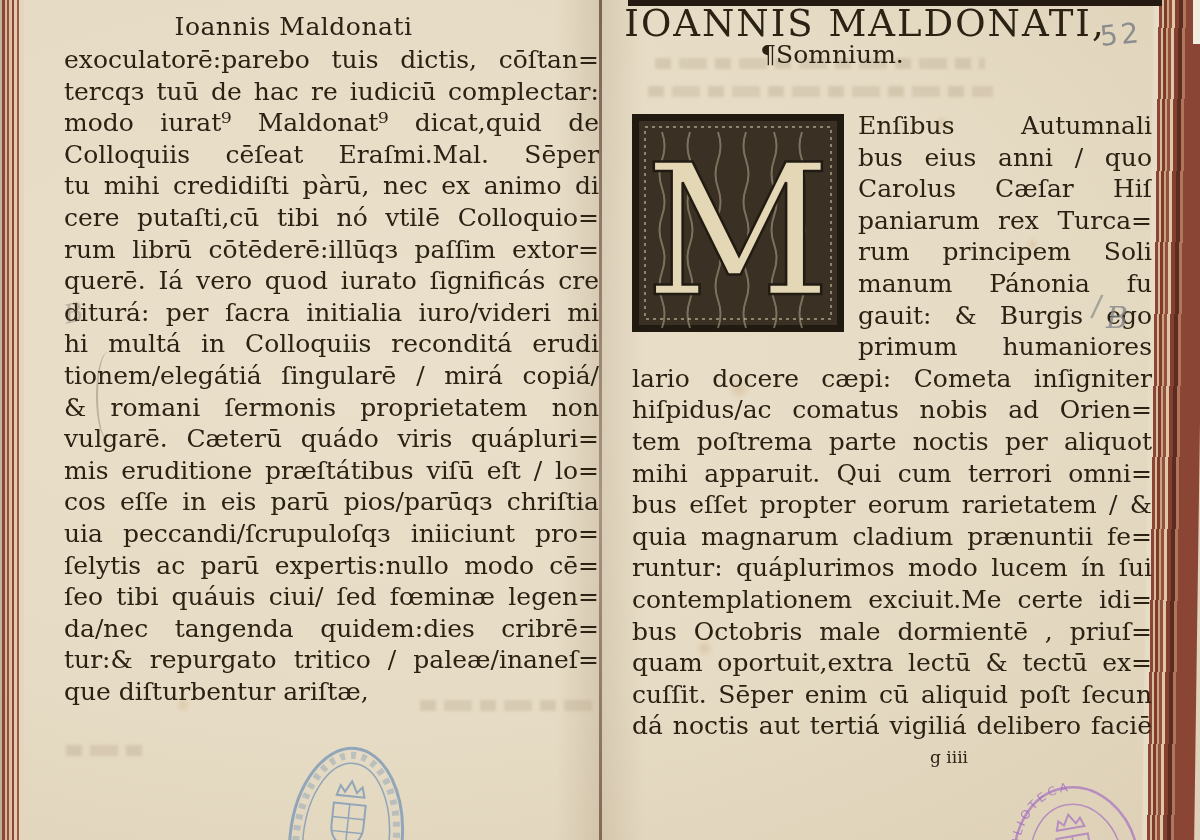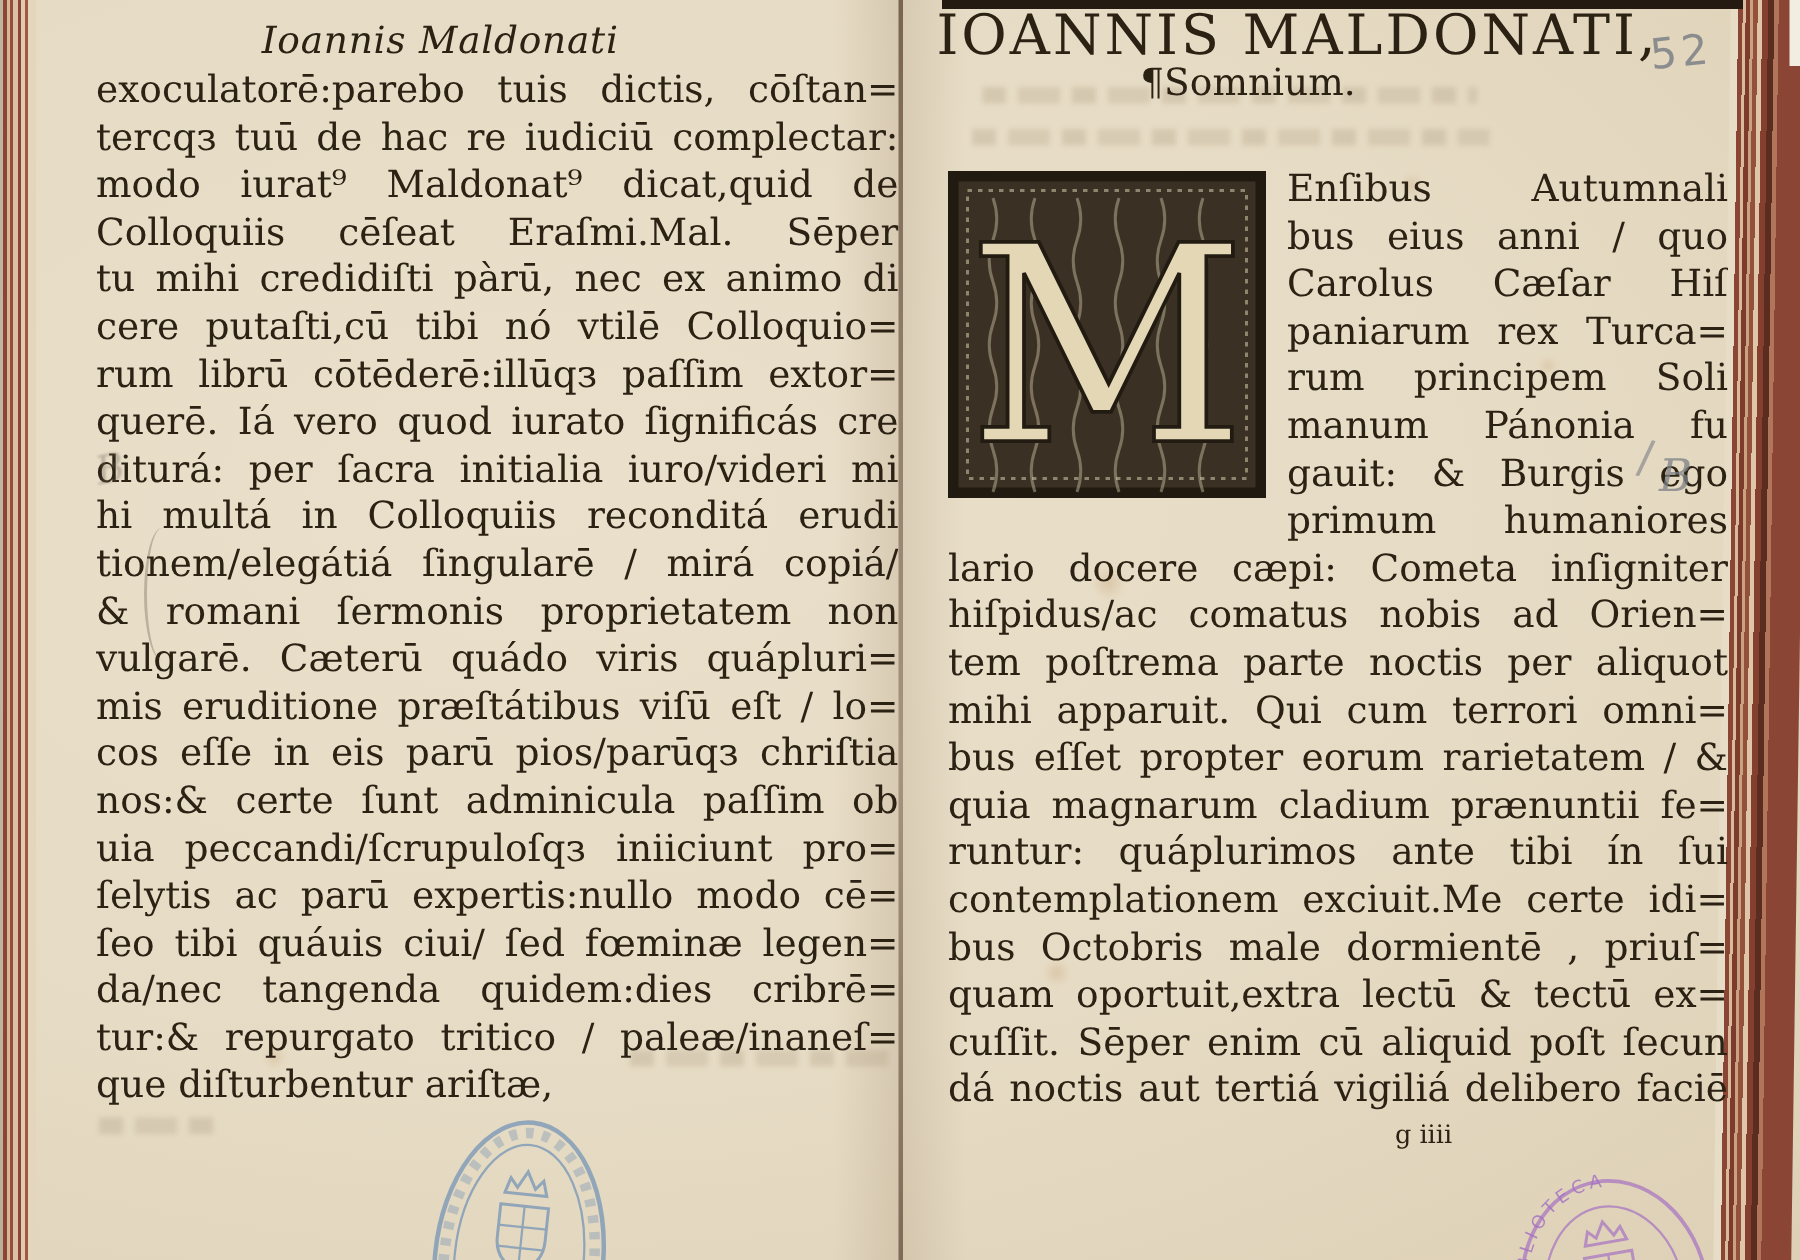--- a/index.html
+++ b/index.html
@@ -21,21 +21,21 @@
     background:linear-gradient(180deg,rgba(70,45,30,.65),rgba(70,45,30,.35) 60%,rgba(70,45,30,.6));}
   .gutter-shade{position:absolute;left:556px;top:0;width:88px;height:840px;
     background:linear-gradient(90deg,rgba(120,90,60,0),rgba(120,90,60,.14) 48%,rgba(120,90,60,0));}
   
   .page-left{position:absolute;left:64px;top:12px;width:535px;color:#2b2214;}
   .page-right{position:absolute;left:632px;top:8px;width:520px;color:#2b2214;}
   .ln{font-size:25px;line-height:31.6px;height:31.6px;overflow:hidden;
       text-align:justify;text-align-last:justify;}
   .ln-left{text-align:left;text-align-last:left;}
   .hdr-left{font-size:25px;line-height:30px;height:30px;text-align:center;
-      transform:translateX(-38px);margin-bottom:2px;letter-spacing:.5px;font-style:italic;}
+      transform:translateX(-38px);margin-bottom:2px;letter-spacing:.5px;}
   .hdr-right{font-size:37px;line-height:32px;height:32px;text-align:center;
       transform:translateX(-27px);letter-spacing:2px;}
   .subtitle{font-size:25px;line-height:30px;height:30px;text-align:center;
       transform:translateX(-60px);}
   .para{margin-top:40px;}
   .dropcap-box{float:left;width:212px;height:218px;margin:4px 14px 4px 0;}
   .catchword{font-size:17px;line-height:31.6px;text-indent:298px;text-align:left;text-align-last:left;}
   
   .ghost-row{position:absolute;height:11px;filter:blur(1.6px);opacity:.5;
     background:repeating-linear-gradient(90deg, rgba(130,110,80,.35) 0 16px, rgba(130,110,80,0) 16px 24px,
@@ -86,21 +86,20 @@
     <div class="ln">cere putaſti,cū tibi nó vtilē Colloquio=</div>
     <div class="ln">rum librū cōtēderē:illūqз paſſim extor=</div>
     <div class="ln">querē. Iá vero quod iurato ſignificás cre</div>
     <div class="ln">diturá: per ſacra initialia iuro/videri mi</div>
     <div class="ln">hi multá in Colloquiis reconditá erudi</div>
     <div class="ln">tionem/elegátiá ſingularē / mirá copiá/</div>
     <div class="ln">&amp; romani ſermonis proprietatem non</div>
     <div class="ln">vulgarē. Cæterū quádo viris quápluri=</div>
     <div class="ln">mis eruditione præſtátibus viſū eſt / lo=</div>
     <div class="ln">cos eſſe in eis parū pios/parūqз chriſtia</div>
-    <div class="ln">nos:&amp; certe ſunt adminicula paſſim ob</div>
     <div class="ln">uia peccandi/ſcrupuloſqз iniiciunt pro=</div>
     <div class="ln">ſelytis ac parū expertis:nullo modo cē=</div>
     <div class="ln">ſeo tibi quáuis ciui/ ſed fœminæ legen=</div>
     <div class="ln">da/nec tangenda quidem:dies cribrē=</div>
     <div class="ln">tur:&amp; repurgato tritico / paleæ/inaneſ=</div>
     <div class="ln ln-left">que diſturbentur ariſtæ,</div>
   </div>
 
   <div class="page-right">
     <div class="hdr-right">IOANNIS MALDONATI,</div>
@@ -127,21 +126,21 @@
       <div class="ln">rum principem Soli</div>
       <div class="ln">manum Pánonia fu</div>
       <div class="ln">gauit: &amp; Burgis ego</div>
       <div class="ln">primum humaniores literas/publico ſa</div>
       <div class="ln">lario docere cæpi: Cometa inſigniter</div>
       <div class="ln">hiſpidus/ac comatus nobis ad Orien=</div>
       <div class="ln">tem poſtrema parte noctis per aliquot</div>
       <div class="ln">mihi apparuit. Qui cum terrori omni=</div>
       <div class="ln">bus eſſet propter eorum rarietatem / &amp;</div>
       <div class="ln">quia magnarum cladium prænuntii fe=</div>
-      <div class="ln">runtur: quáplurimos ante tibi ín ſui</div>
+      <div class="ln">runtur: quáplurimos modo lucem ín ſui</div>
       <div class="ln">contemplationem exciuit.Me certe idi=</div>
       <div class="ln">bus Octobris male dormientē , priuſ=</div>
       <div class="ln">quam oportuit,extra lectū &amp; tectū ex=</div>
       <div class="ln">cuſſit. Sēper enim cū aliquid poſt ſecun</div>
       <div class="ln">dá noctis aut tertiá vigiliá delibero faciē</div>
       <div class="catchword">g iiii</div>
     </div>
   </div>
 
   <div class="pencil folio">52</div>

